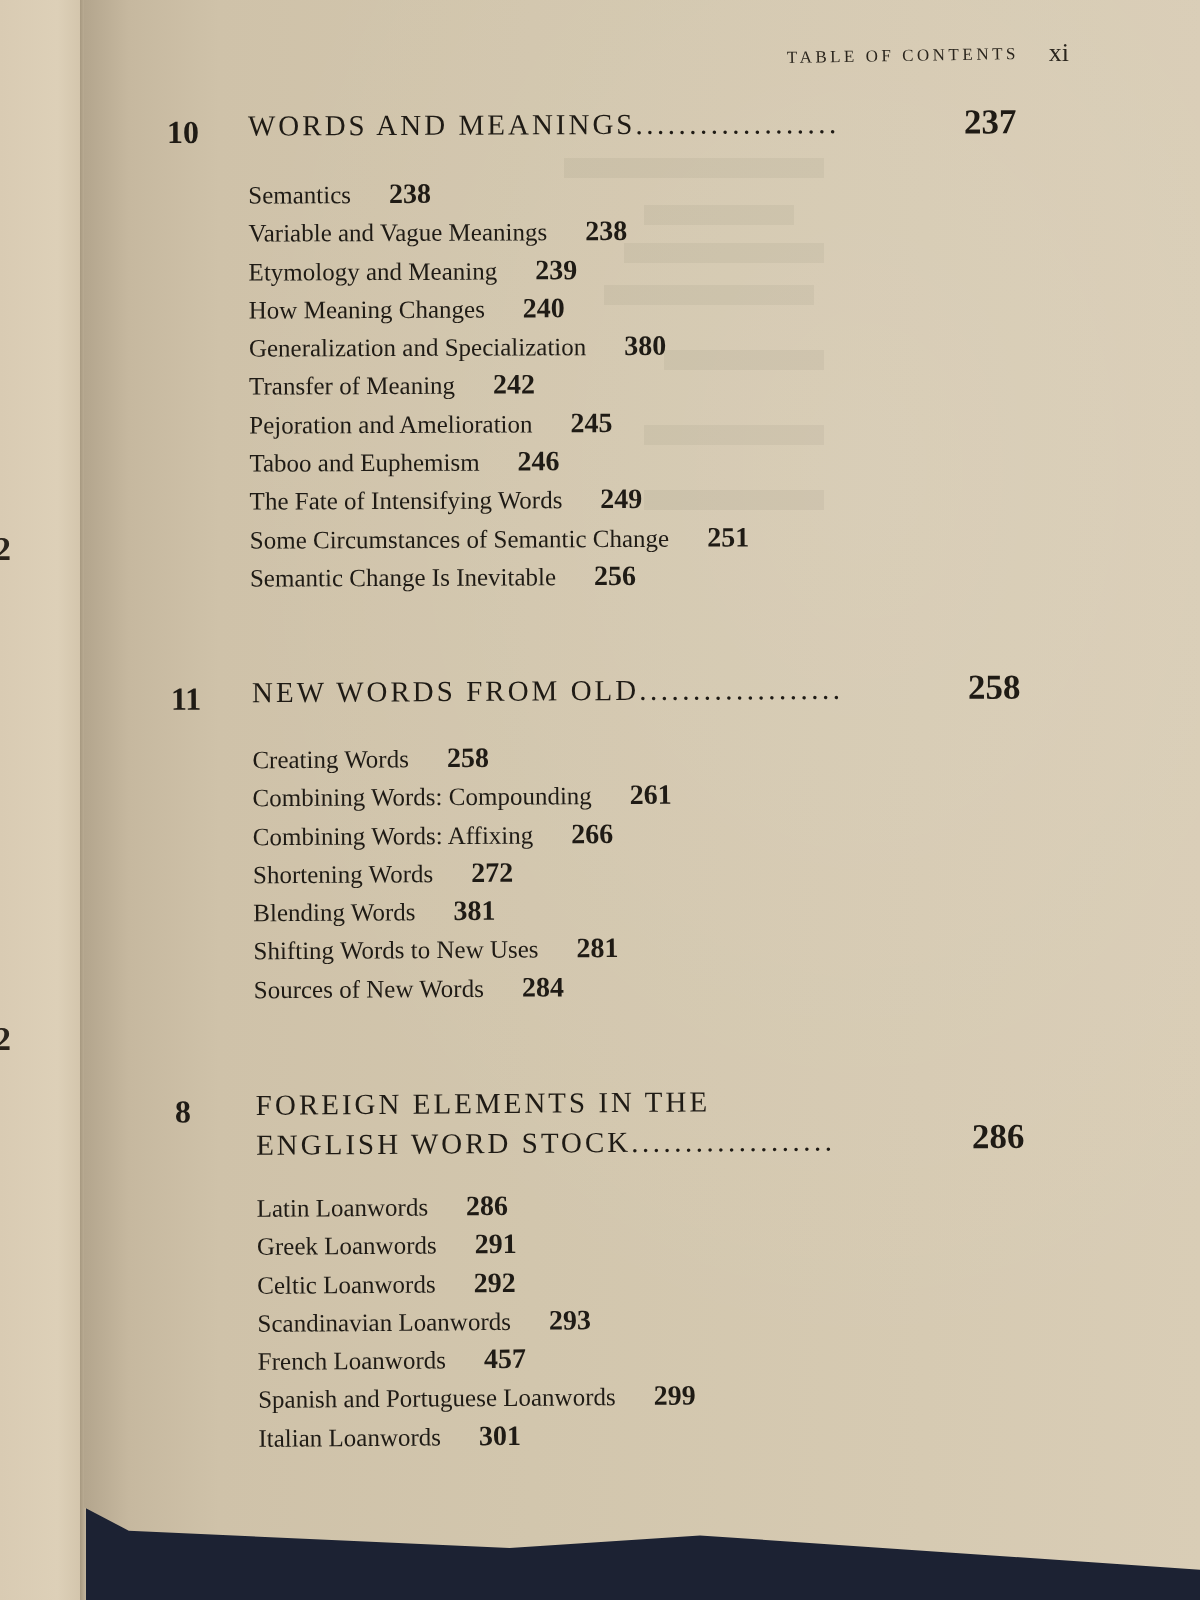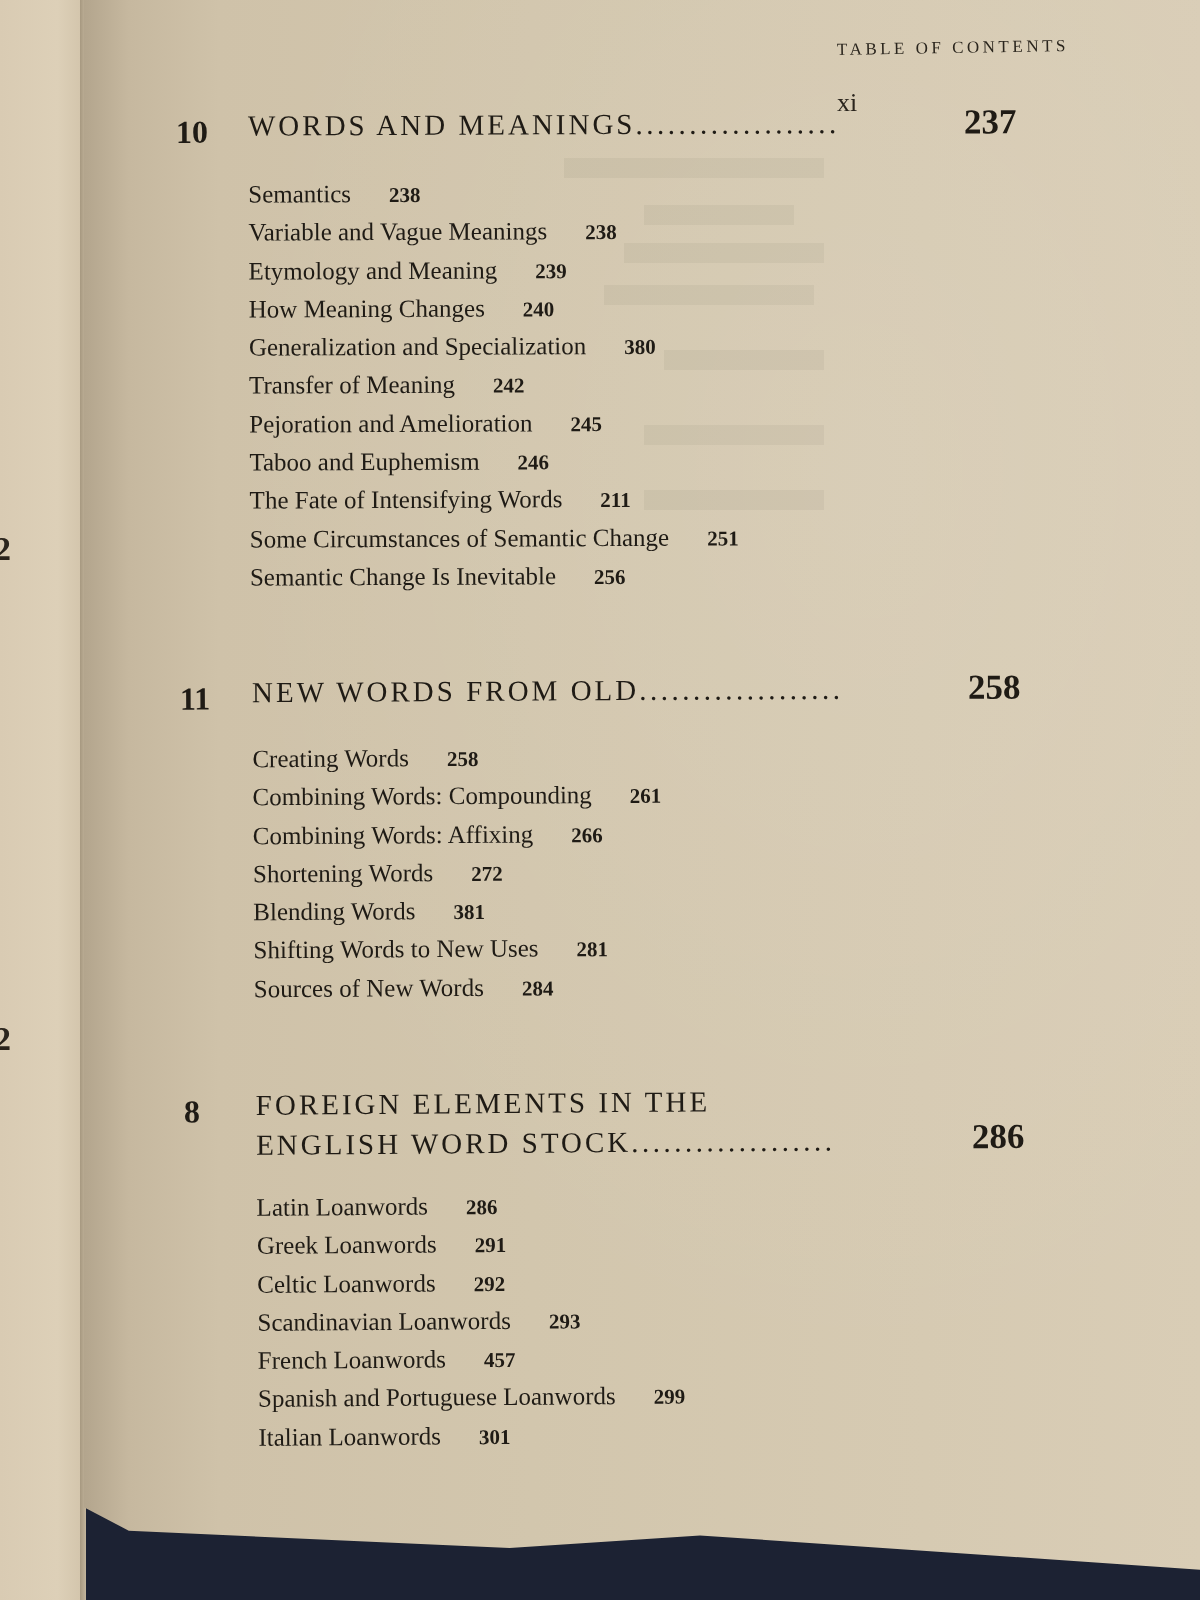--- a/index.html
+++ b/index.html
@@ -47,41 +47,40 @@
       font-size: 22px;
       color: rgba(70,60,45,0.10);
       transform: scaleX(-1);
       white-space: nowrap;
     }
     .running-head {
       position: absolute; top: 38px; right: 135px;
       display: flex; align-items: baseline; gap: 30px;
       font-family: "Liberation Serif", serif;
       color: #2a251d;
-      flex-direction: column;
     }
     .running-title {
       font-size: 17px;
       letter-spacing: 3.5px;
       transform: rotate(-1deg);
     }
     .folio {
       font-size: 26px; font-weight: normal;
     }
     .chapter {
       position: absolute;
       font-family: "Liberation Serif", serif;
       color: #1f1b15;
     }
     .chapter-head {
       position: relative;
       height: 50px;
     }
     .ch-num {
-      position: absolute; left: 12px; top: 0;
+      position: absolute; left: 3px; top: 0;
       font-size: 32px; font-weight: bold;
     }
     .ch-title {
       position: absolute; left: 84px; top: -4px;
       font-size: 29px; letter-spacing: 3px;
       white-space: nowrap;
     }
     .ch-title-line2 {
       position: absolute; left: 84px; top: 36px;
       font-size: 29px; letter-spacing: 3px;
@@ -100,21 +99,21 @@
       font-size: 25px;
       line-height: 38.3px;
     }
     .entry {
       white-space: nowrap;
       height: 38.3px;
     }
     .entry .pg {
       font-weight: bold;
       margin-left: 38px;
-      font-size: 21px;
+      font-size: 28px;
       margin-top: 31px;
     }
     .binding {
       position: absolute; left: 0; bottom: 0;
       width: 1200px; height: 80px;
       background: radial-gradient(ellipse at 50% 100%, #2c3550, #121624 70%);
       z-index: -1;
     }
   </style>
 </head>
@@ -152,21 +151,21 @@
       </div>
       <div class="entries" style="top:62px;">
         <div class="entry"><span>Semantics</span><span class="pg">238</span></div>
         <div class="entry"><span>Variable and Vague Meanings</span><span class="pg">238</span></div>
         <div class="entry"><span>Etymology and Meaning</span><span class="pg">239</span></div>
         <div class="entry"><span>How Meaning Changes</span><span class="pg">240</span></div>
         <div class="entry"><span>Generalization and Specialization</span><span class="pg">380</span></div>
         <div class="entry"><span>Transfer of Meaning</span><span class="pg">242</span></div>
         <div class="entry"><span>Pejoration and Amelioration</span><span class="pg">245</span></div>
         <div class="entry"><span>Taboo and Euphemism</span><span class="pg">246</span></div>
-        <div class="entry"><span>The Fate of Intensifying Words</span><span class="pg">211</span></div>
+        <div class="entry"><span>The Fate of Intensifying Words</span><span class="pg">249</span></div>
         <div class="entry"><span>Some Circumstances of Semantic Change</span><span class="pg">251</span></div>
         <div class="entry"><span>Semantic Change Is Inevitable</span><span class="pg">256</span></div>
       </div>
     </div>
 
     <div class="chapter" style="left:84px; top:678px; width:900px; transform:rotate(-0.35deg);">
       <div class="chapter-head">
         <span class="ch-num">11</span>
         <span class="ch-title"><span>NEW WORDS FROM OLD</span><span class="dots">...................</span></span>
         <span class="ch-page" style="left:800px;">258</span>

